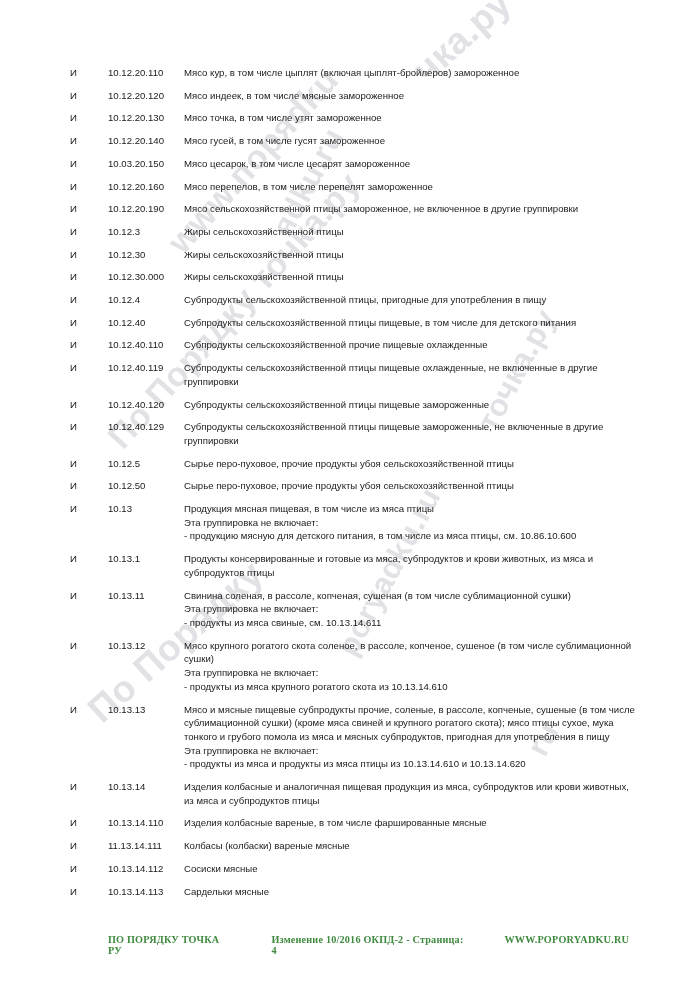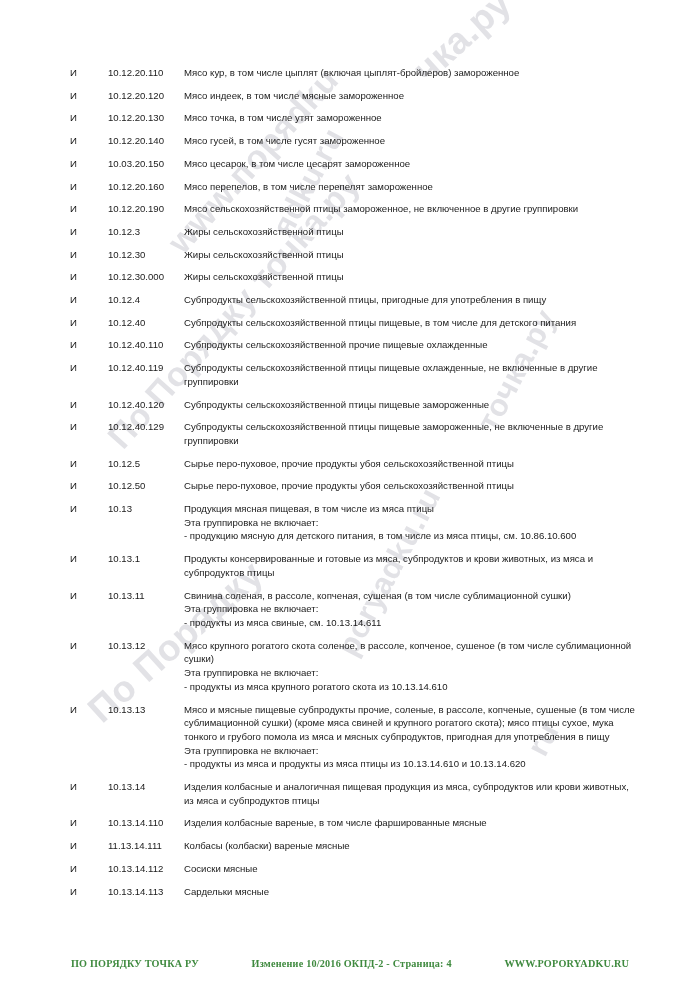--- a/index.html
+++ b/index.html
@@ -88,29 +88,29 @@
   
   .footer {
     position: absolute;
     left: 0;
     right: 0;
     bottom: 19px;
     z-index: 2;
     display: flex;
     justify-content: space-between;
     align-items: baseline;
-    padding: 0 71px 0 71px;
+    padding: 0 71px 0 108px;
     font-family: "Liberation Serif", serif;
     font-weight: 700;
     font-size: 10.2px;
     color: #3f8a3f;
     letter-spacing: 0.2px;
     gap: 32px;
   }
-  .footer-mid { margin: 2px 8px; }
+  .footer-mid { margin: 15px 8px; }
 </style>
 </head>
 <body>
 
 <div class="page">
 
   <div class="watermark-layer">
     <span class="wm wm-a wm1">чка.ру</span>
     <span class="wm wm-b wm2">яdku.ru</span>
     <span class="wm wm-c wm3">По Порядку точка.ру</span>

